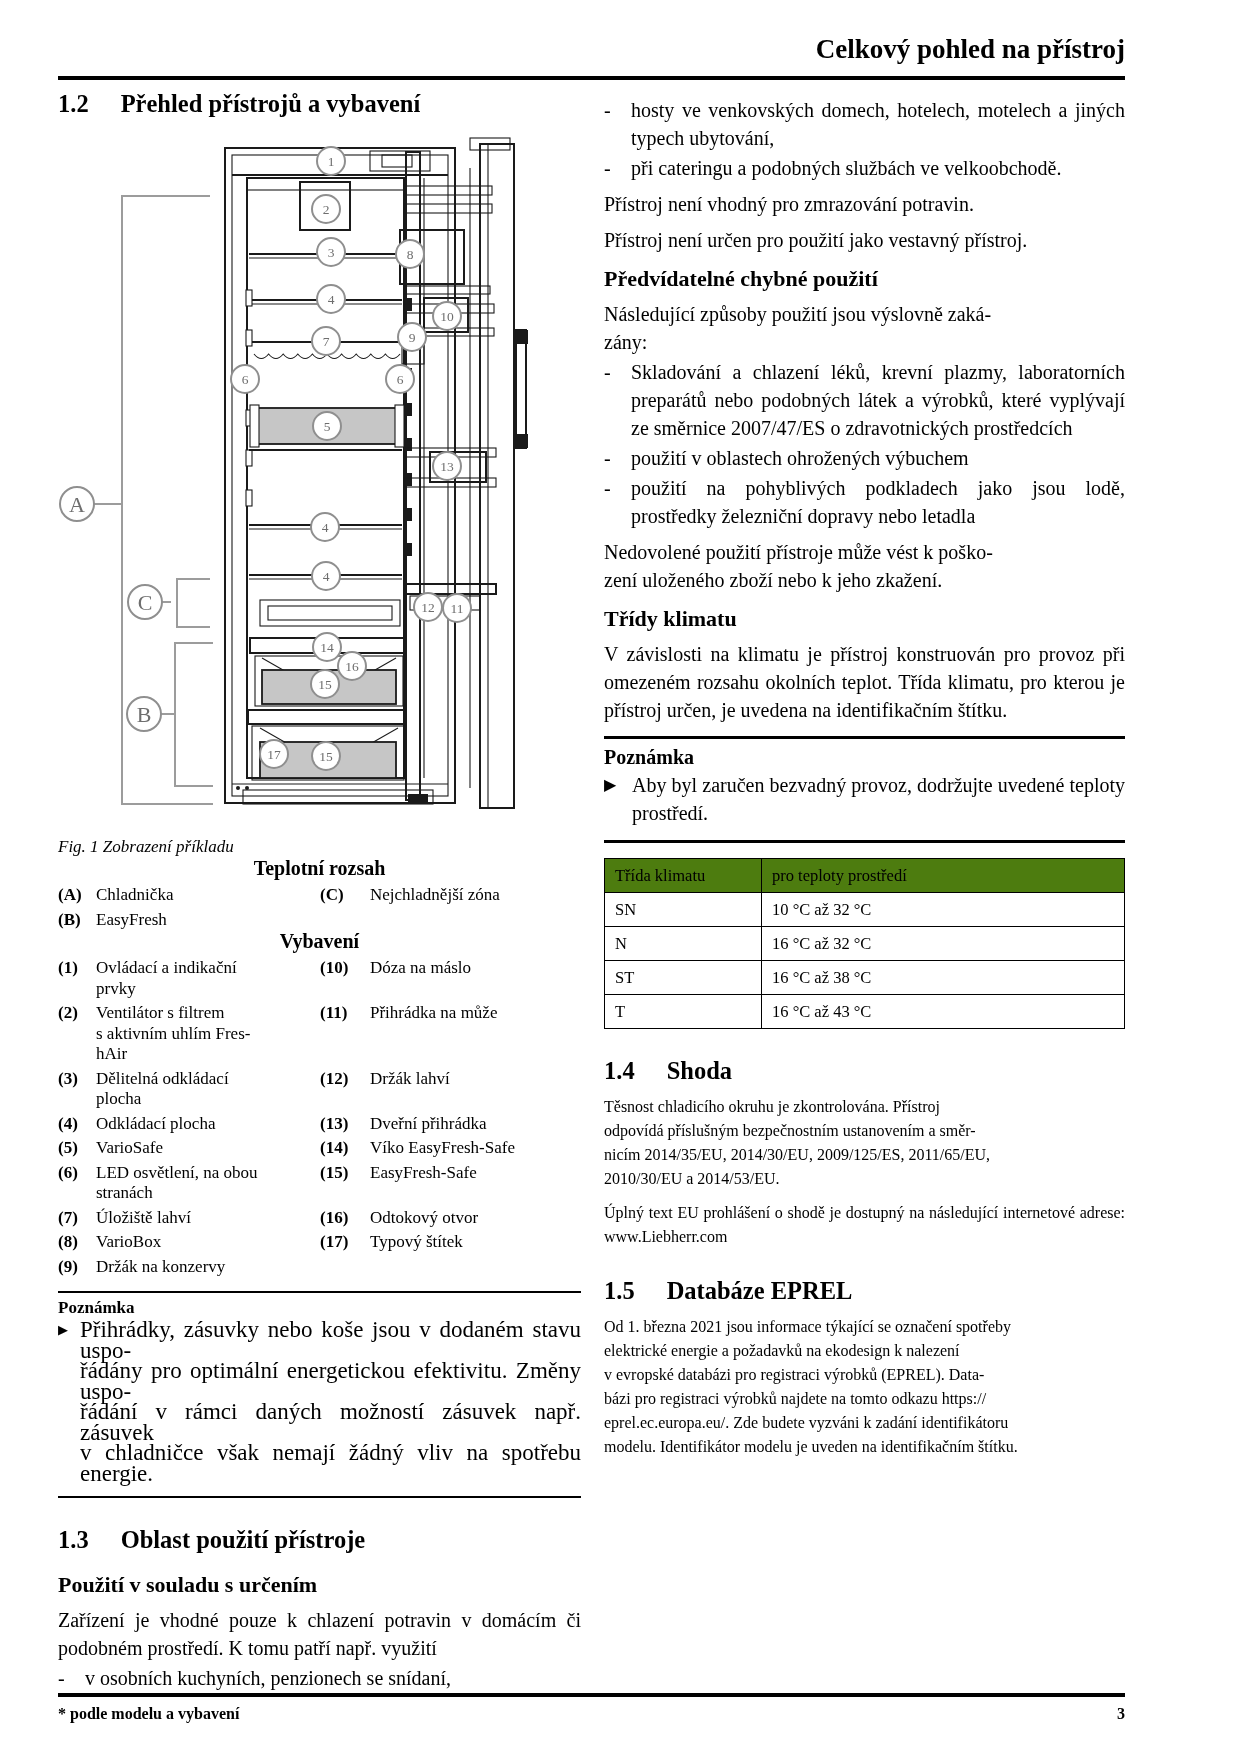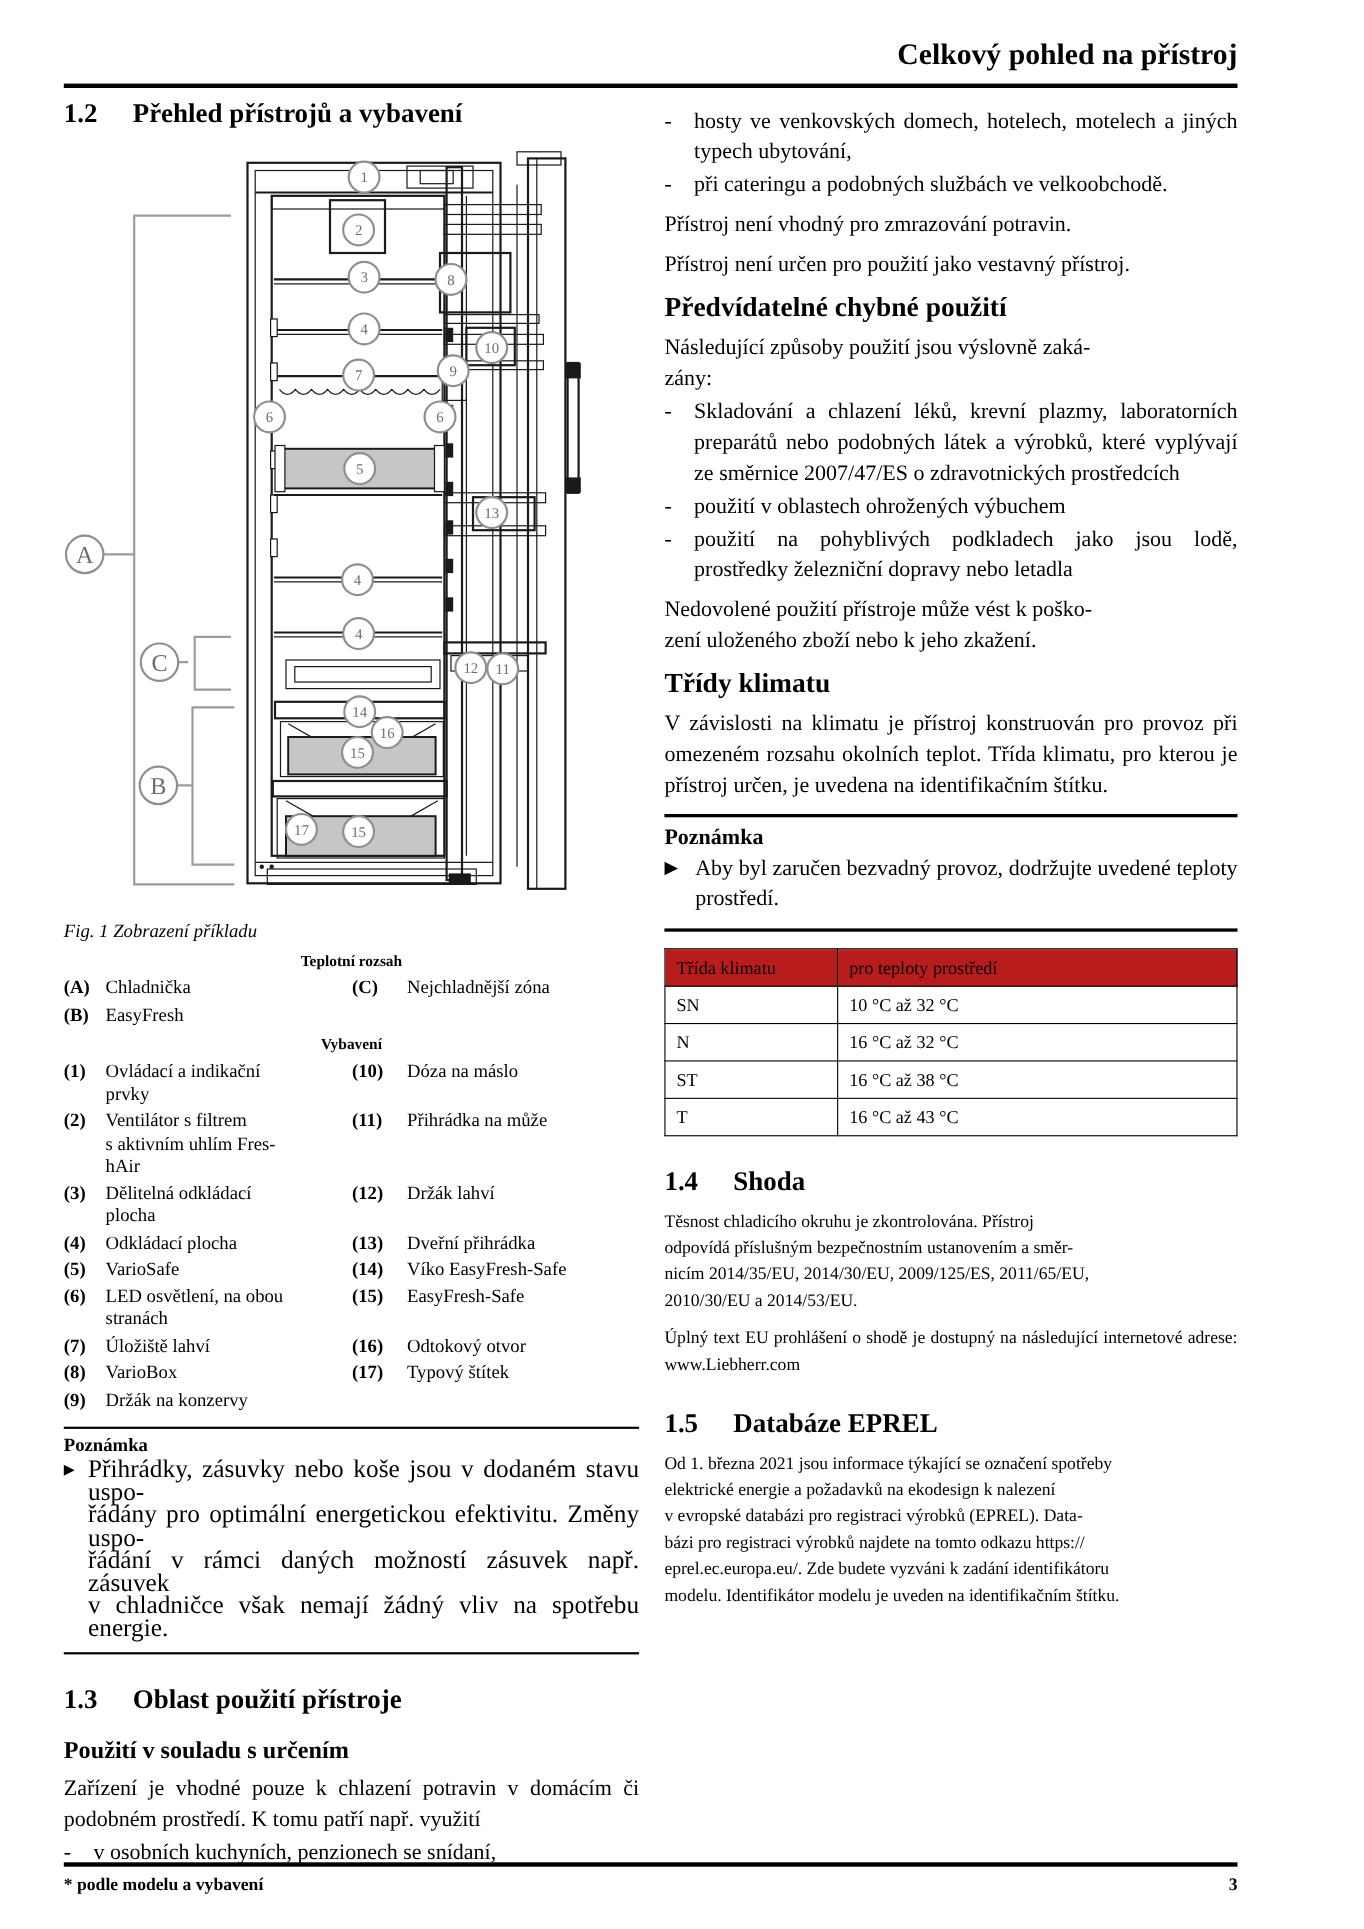--- a/index.html
+++ b/index.html
@@ -12,47 +12,47 @@
   .footer{position:absolute;left:58px;top:1705px;width:1067px;display:flex;
           justify-content:space-between;font-size:16px;font-weight:700;}
   .col-left{position:absolute;left:58px;top:90px;width:523px;}
   .col-right{position:absolute;left:604px;top:94px;width:521px;}
   h2.sec{font-size:24.5px;font-weight:700;margin:0;display:flex;gap:32px;}
   h2.sec.mt{margin-top:28px;}
   h3.subsec{font-size:22px;font-weight:700;margin:18px 0 0;}
   .figwrap{position:relative;margin-top:18px;height:697px;}
   svg.fig{position:absolute;left:0;top:0;}
   .fig-caption{margin-top:4px;font-style:italic;font-size:17px;}
-  .legend-title{text-align:center;font-weight:700;font-size:14px;margin-top:10px;}
+  .legend-title{text-align:center;font-weight:700;font-size:20px;}
   .legend{display:grid;grid-template-columns:258px 1fr;column-gap:4px;row-gap:4px;
           font-size:17px;line-height:20.5px;margin-top:5px;}
   .lg-item{display:flex;}
   .lg-key{font-weight:700;flex:0 0 38px;}
   .lg-key.wide{flex-basis:50px;}
   .lg-label{white-space:pre-line;}
   .notebox{border-top:2.5px solid #000;border-bottom:2.5px solid #000;
            padding:5px 0 12px;margin-top:14px;}
   .notebox .nb-title{font-weight:700;font-size:17px;}
   .nb-item{display:flex;margin-top:2px;}
   .nb-tri{flex:0 0 22px;font-size:13px;padding-top:2px;}
   .nb-text{text-align:justify;white-space:pre-line;font-size:23px;line-height:20.5px;}
   .notebox.big{border-top-width:3px;border-bottom-width:3px;padding:7px 0 13px;margin-top:12px;}
   .notebox.big .nb-title{font-size:20px;}
   .notebox.big .nb-tri{flex:0 0 28px;font-size:16px;padding-top:4px;}
   .notebox.big .nb-text{font-size:20px;line-height:28px;}
   .body{font-size:20px;line-height:28px;text-align:justify;margin:8px 0 0;}
   .body.pre{white-space:pre-line;text-align:left;}
-  .b-head{font-size:25px;font-weight:700;margin:12px 0 2px;}
+  .b-head{font-size:22px;font-weight:700;margin:12px 0 2px;}
   .li{display:flex;margin-top:2px;}
   .li-dash{flex:0 0 27px;font-size:20px;line-height:28px;}
   .li-text{flex:1;font-size:20px;line-height:28px;text-align:justify;}
   .ctable{width:100%;border-collapse:collapse;margin-top:15px;font-size:16.5px;}
   .ctable th,.ctable td{border:1.6px solid #000;padding:4px 10px;height:25px;
           text-align:left;font-weight:400;vertical-align:middle;}
-  .ctable th{background:#b91c1c;}
+  .ctable th{background:#4d7c0f;}
   .ctable .c1{width:136px;}
   .smallp{font-size:16px;line-height:24px;text-align:justify;margin:10px 0 0;}
   .smallp.pre{white-space:pre-line;text-align:left;}
   
   .ln{stroke:#1a1a1a;stroke-width:2;fill:none;}
   .lnt{stroke:#1a1a1a;stroke-width:1.1;fill:none;}
   .fillg{fill:#c6c6c6;stroke:#1a1a1a;stroke-width:1.8;}
   .fillw{fill:#fff;stroke:#1a1a1a;stroke-width:1.1;}
   .slot{fill:#1a1a1a;}
   .guide{stroke:#9c9c9c;stroke-width:2;fill:none;}

